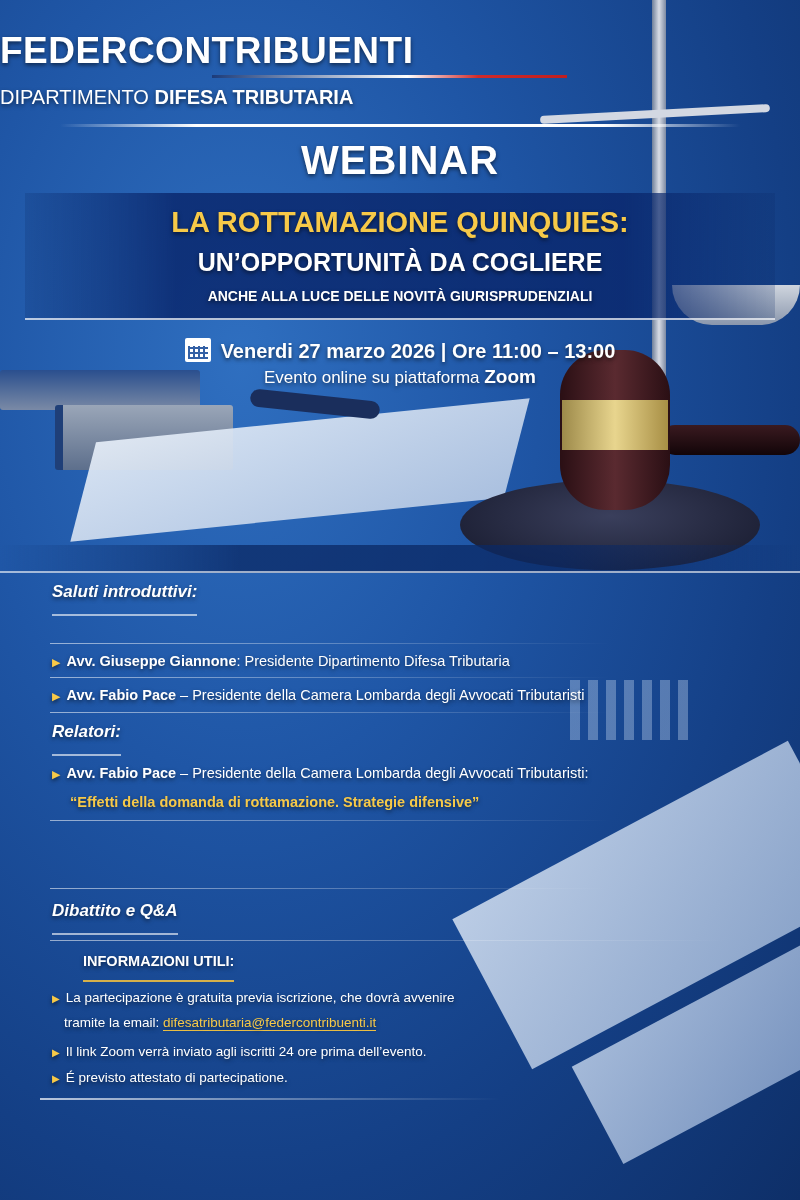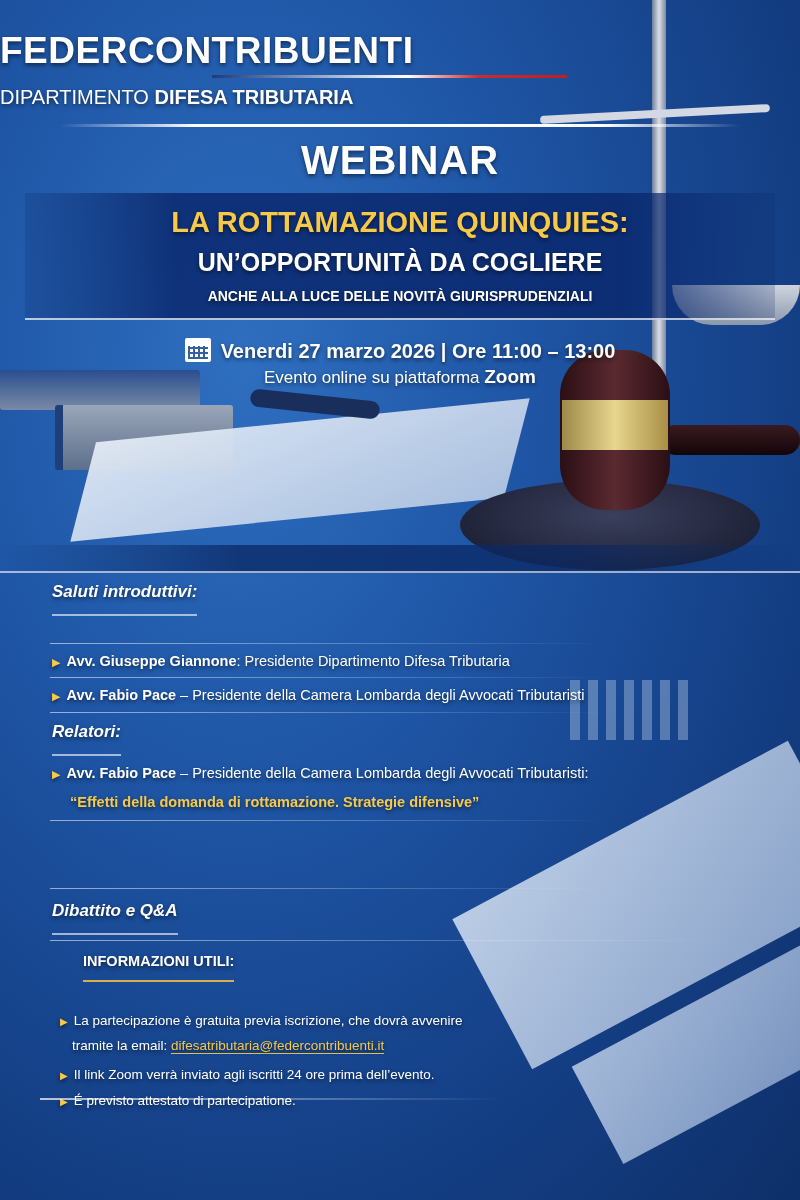--- a/index.html
+++ b/index.html
@@ -42,21 +42,21 @@
   
   .prog-band{left:0;right:0;top:545px;height:26px;background:linear-gradient(90deg,rgba(10,40,100,0),rgba(10,40,100,.75) 30%,rgba(10,40,100,.75) 70%,rgba(10,40,100,0));border-bottom:2px solid rgba(255,255,255,.6);}
   .prog-title{left:0;right:0;top:548px;text-align:center;color:#fff;font-weight:bold;font-size:18px;}
   .sec{position:absolute;left:52px;color:#fff;font-weight:bold;font-style:italic;font-size:17px;border-bottom:2px solid rgba(255,255,255,.6);padding-bottom:12px;}
   .item{position:absolute;left:52px;right:30px;color:#fff;font-size:14.5px;line-height:22px;}
   .item .arr{color:#f7c948;font-size:11px;margin-right:6px;}
   .item b{font-weight:bold;margin-top:27px;}
   .quote{color:#f7c948;font-weight:bold;padding-left:18px;display:block;margin-top:6px;}
   .sep{position:absolute;left:50px;width:560px;height:1px;background:linear-gradient(90deg,rgba(255,255,255,.55),rgba(255,255,255,0));}
   .info-title{position:absolute;left:55px;top:953px;color:#fff;font-weight:bold;font-size:14.5px;border-bottom:2px solid #d6b04a;padding-bottom:11px;margin-left:28px;}
-  .info{position:absolute;left:60px;color:#fff;font-size:13.5px;line-height:24px;margin-top:23px;}
+  .info{position:absolute;left:52px;color:#fff;font-size:13.5px;line-height:24px;}
   .info .arr{color:#f7c948;font-size:10px;margin-right:6px;}
   .email{color:#f7c948;font-weight:normal;border-bottom:1px solid #f7c948;}
   .bottom-rule{left:40px;width:460px;top:1098px;height:2px;background:linear-gradient(90deg,rgba(255,255,255,.7),rgba(255,255,255,0));}
 </style>
 </head>
 <body>
 
 <div class="poster">
 
   <div class="layer scale-pole"></div>

